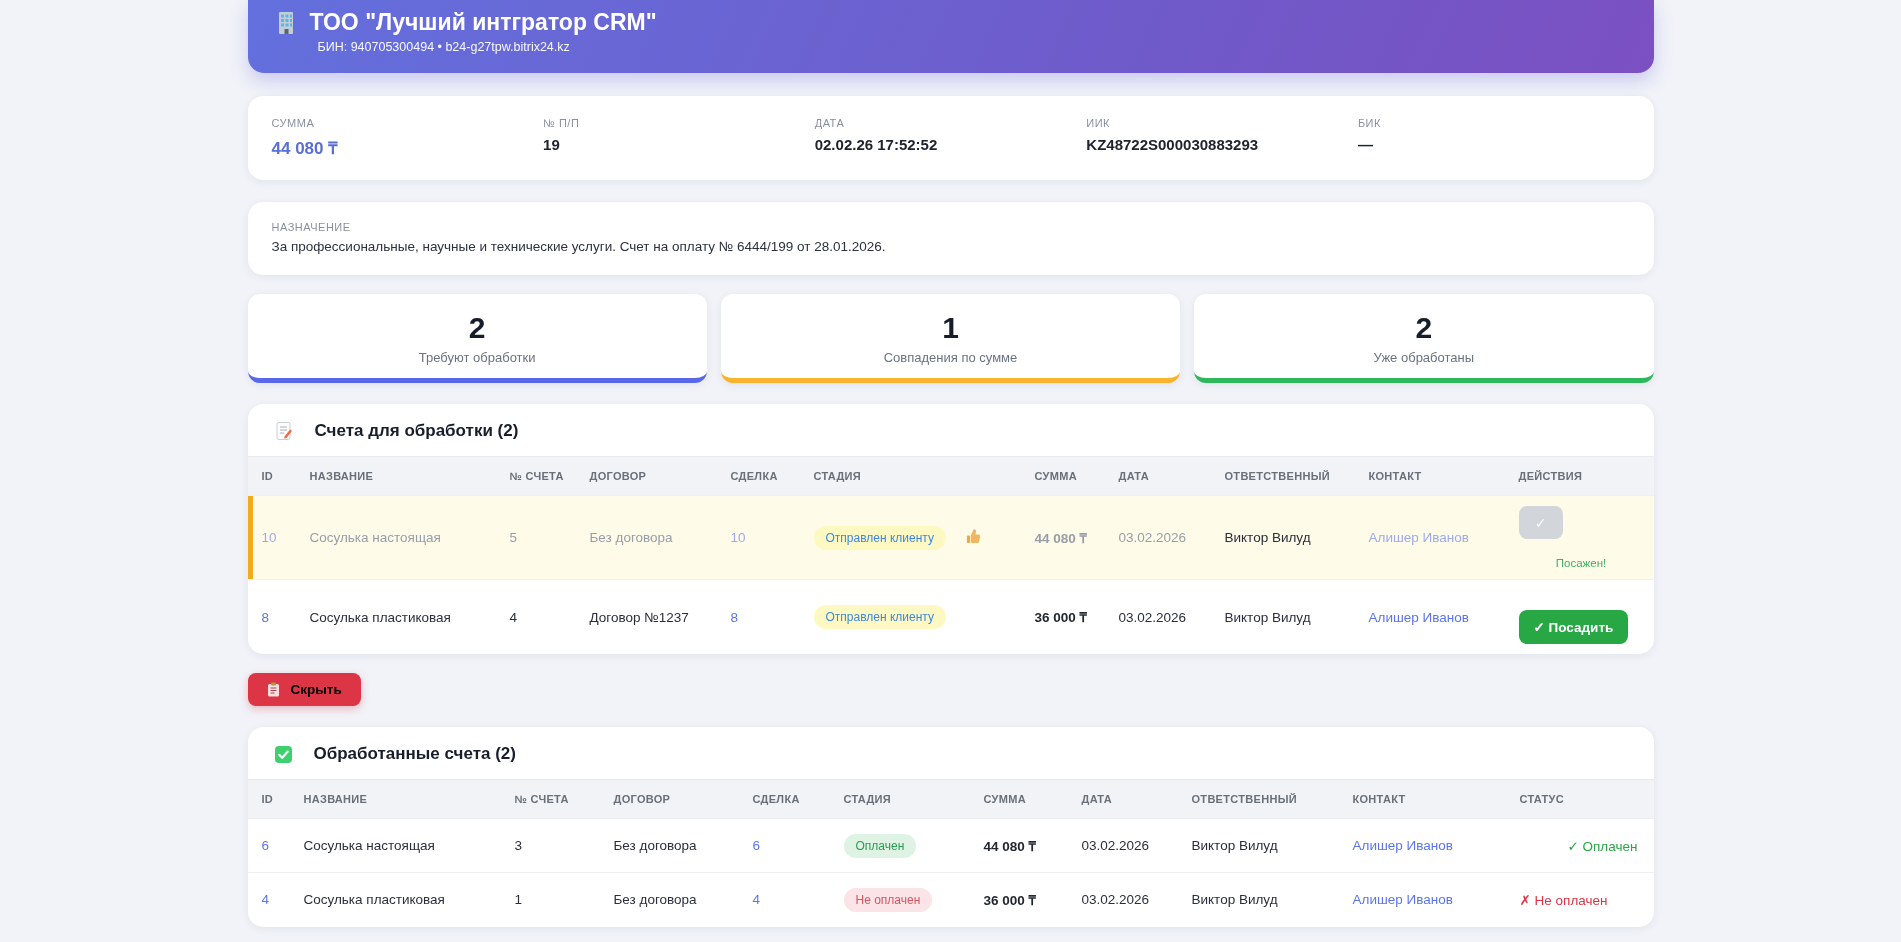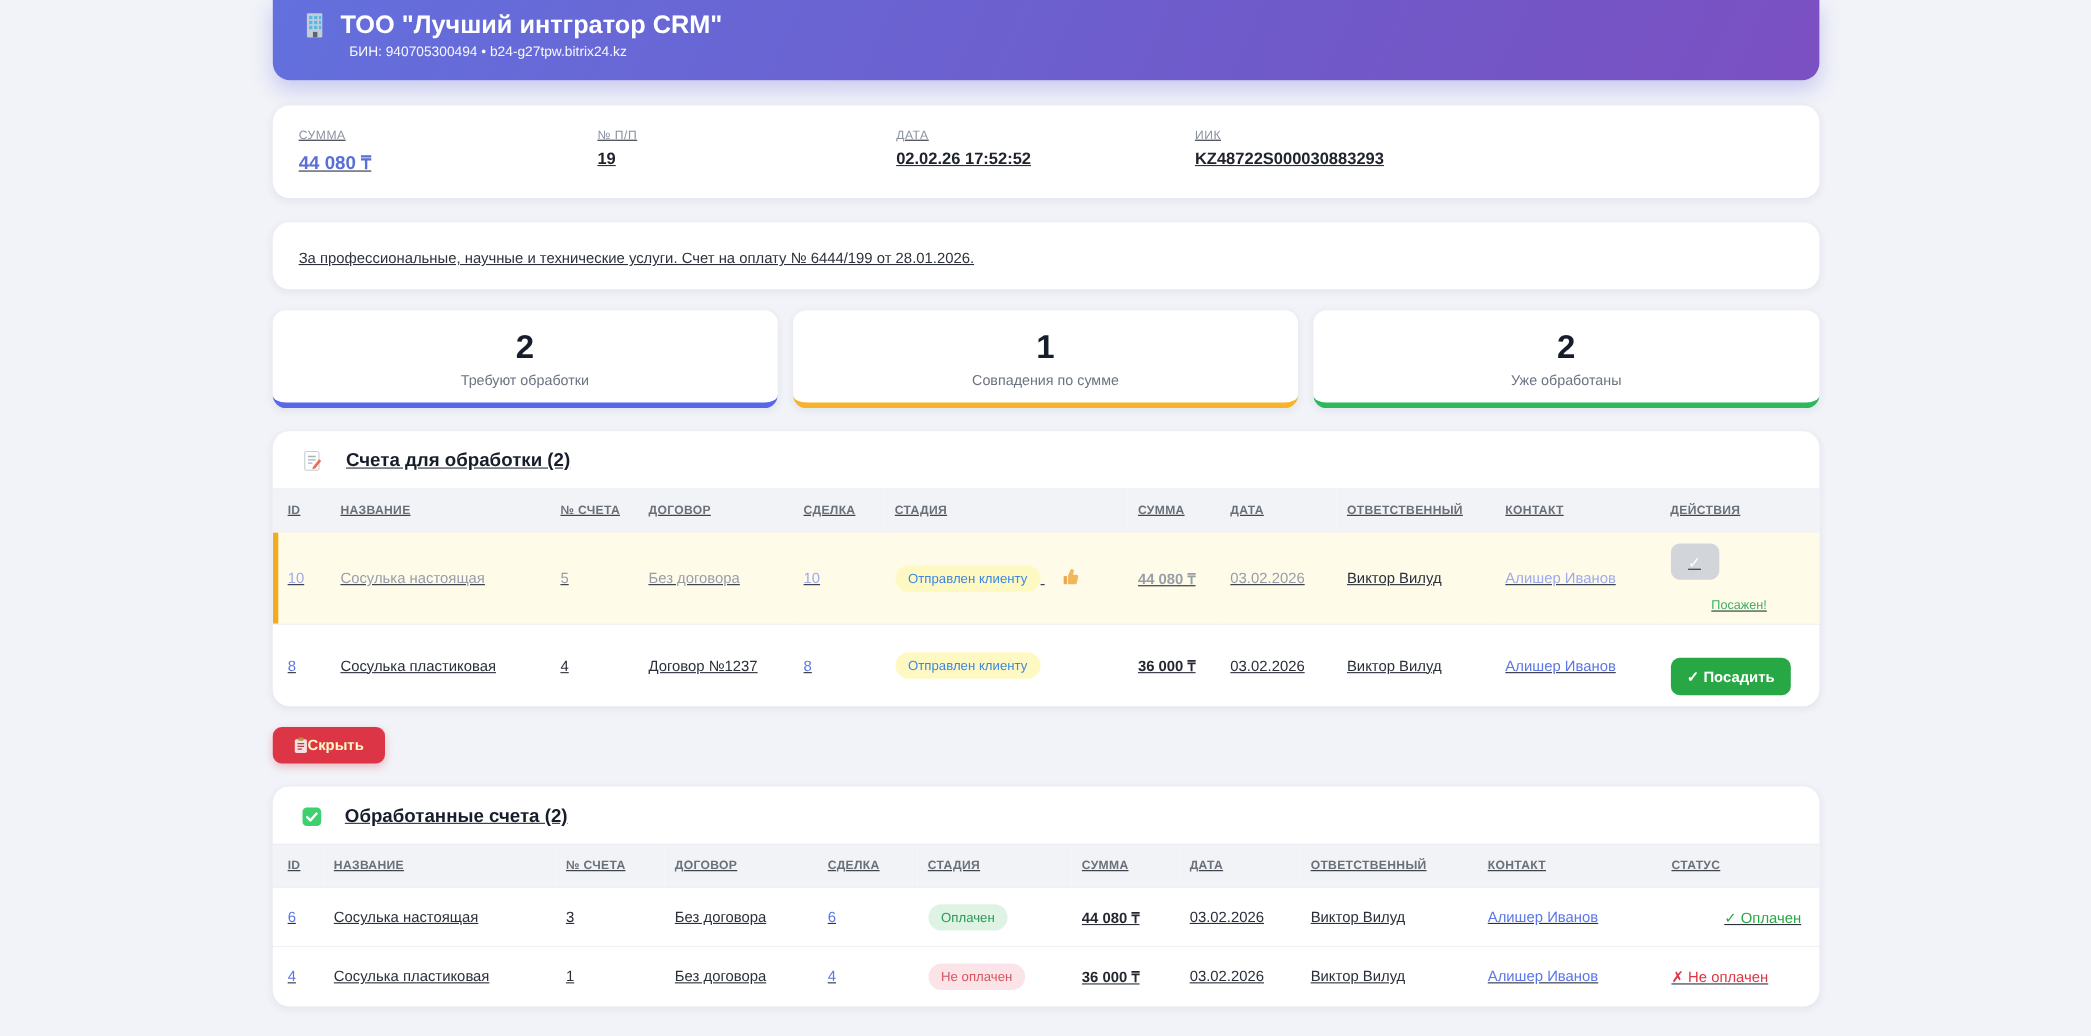--- a/index.html
+++ b/index.html
@@ -21,21 +21,20 @@
     box-shadow:0 8px 18px rgba(104,96,220,.28);
   }
   .app-title { display:flex; align-items:center; gap:10px; font-size:23px; font-weight:700; }
   .app-subtitle { margin-top:4px; margin-left:44px; font-size:12.5px; font-weight:400; opacity:.95; }
 
   
   .card {
     background:#fff;
     border-radius:15px;
     box-shadow:0 2px 8px rgba(35,45,90,.07);
-    text-decoration:underline;
   }
 
   
   .payment-card {
     margin-top:23px;
     padding:21px 24px;
     display:grid;
     grid-template-columns:repeat(5,1fr);
   }
   .field-label { font-size:11px; color:#8a919e; letter-spacing:.5px; }
@@ -113,22 +112,22 @@
     border:none; border-radius:8px; font-size:14px; cursor:default;
   }
   .done-note { margin-top:18px; font-size:11.5px; color:#3cb063;text-align:center; }
 
   .status-paid   { color:#28a745; font-size:13.5px;margin-left:48px; }
   .status-unpaid { color:#dc3545; font-size:13.5px; }
 
   
   .btn-hide {
     margin-top:19px;
-    display:inline-flex; align-items:center; gap:0;
-    background:#dc3545; color:#fef9c3; border:none; border-radius:8px;
+    display:inline-flex; align-items:center; gap:11px;
+    background:#dc3545; color:#000000; border:none; border-radius:8px;
     padding:9px 19px; font-size:13.5px; font-weight:700; cursor:pointer;
     font-family:"Liberation Sans", sans-serif;
     box-shadow:0 3px 8px rgba(220,53,69,.3);
   }
 
   .icon { display:inline-flex; }
 </style>
 </head>
 <body>
 
@@ -168,24 +167,29 @@
       <div class="field-value">19</div>
     </div>
     <div>
       <div class="field-label">ДАТА</div>
       <div class="field-value">02.02.26 17:52:52</div>
     </div>
     <div>
       <div class="field-label">ИИК</div>
       <div class="field-value">KZ48722S000030883293</div>
     </div>
+    <div>
+      <div class="field-label">БИК</div>
+      <div class="field-value">—</div>
+    </div>
   </div>
 
   
   <div class="card purpose-card">
+    <div class="field-label">НАЗНАЧЕНИЕ</div>
     <div class="purpose-text">За профессиональные, научные и технические услуги. Счет на оплату № 6444/199 от 28.01.2026.</div>
   </div>
 
   
   <div class="stats-row">
     <div class="stat-card c-blue">
       <div class="stat-value">2</div>
       <div class="stat-label">Требуют обработки</div>
     </div>
     <div class="stat-card c-amber">

